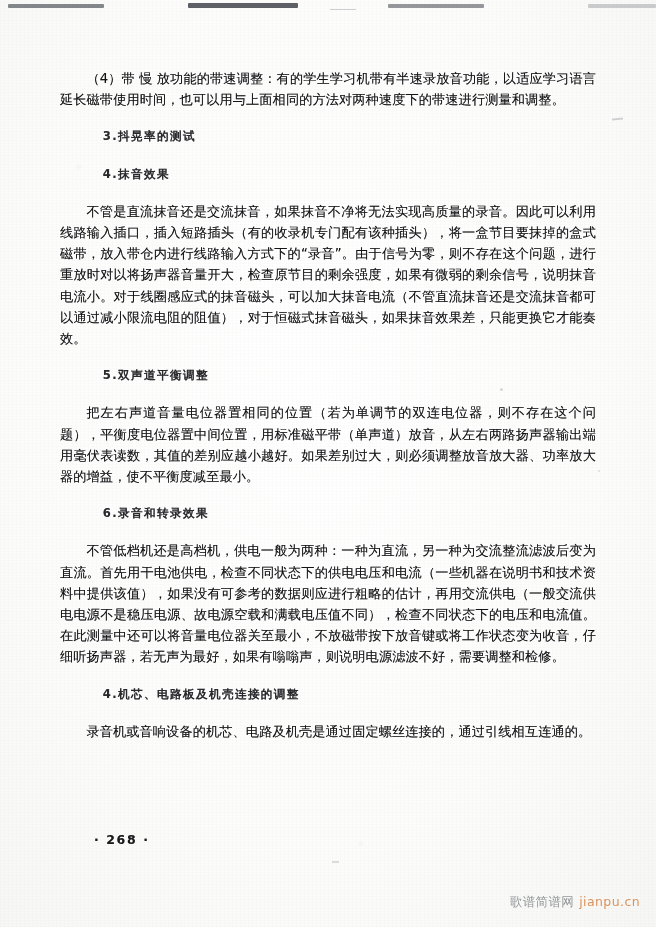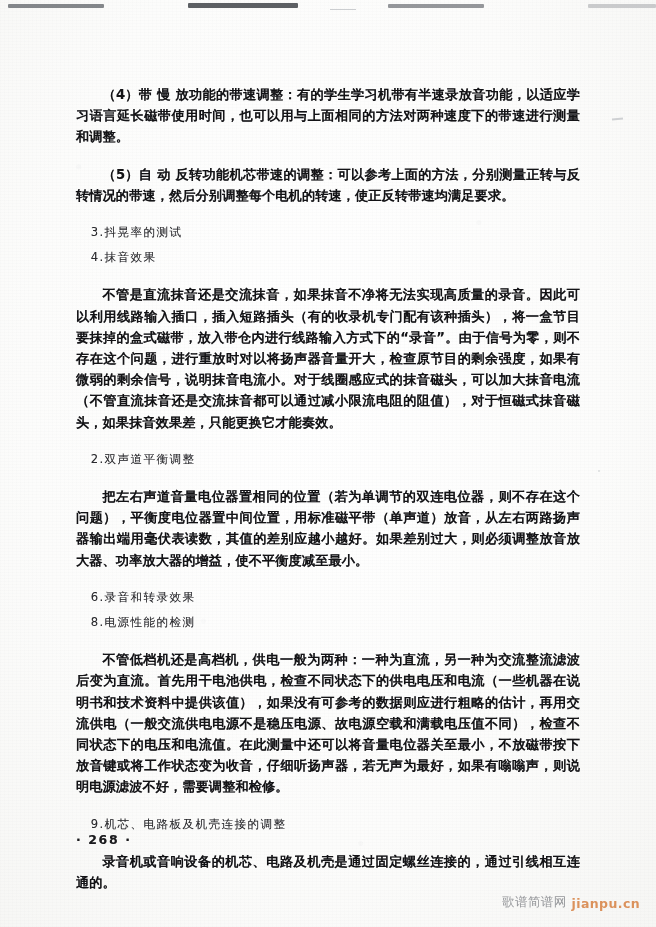--- a/index.html
+++ b/index.html
@@ -50,94 +50,92 @@
     position:absolute;
     left:60px;top:68px;
     width:536px;
     font-family:"DejaVu Sans","Liberation Sans",sans-serif;
     font-size:13.2px;
     line-height:21.2px;
     color:#17171a;
     letter-spacing:.1px;
   }
   p.para{
-    margin:16px;
+    margin:0;
     text-align:justify;
     text-justify:inter-ideograph;
     text-indent:2em;
-    font-weight:700;
+    font-weight:400;
     color:#131316;
     
     text-shadow:0 0 .6px rgba(20,20,24,.42);
   }
   
   p.head{
-    margin:4px;
+    margin:16px;
     text-indent:2.3em;
-    font-weight:400;
+    font-weight:700;
     font-size:11.6px;
     line-height:21.2px;
     letter-spacing:1.4px;
     color:#2a2a2e;
     text-shadow:0 0 .5px rgba(30,30,35,.3);
   }
 
   
   #folio{
     position:absolute;
-    left:76px;top:832px;
+    left:94px;top:832px;
     font-size:12.5px;
     font-weight:700;
     color:#1b1b1e;
     letter-spacing:1.6px;
     font-family:"DejaVu Sans","Liberation Sans",sans-serif;
     text-shadow:0 0 .6px rgba(20,20,24,.4);
   }
 
   
   #watermark{
     position:absolute;
     right:16px;bottom:16px;
-    display:flex;align-items:flex-end;gap:5px;
+    display:flex;align-items:flex-start;gap:5px;
     font-size:12.5px;
     letter-spacing:.4px;
     opacity:.92;
   }
   #watermark .wm-cn{color:#8d8f93;font-weight:400;}
-  #watermark .wm-url{color:#d98a50;font-weight:700;font-size:12.5px;}
+  #watermark .wm-url{color:#d98a50;font-weight:400;font-size:12.5px;}
 </style>
 </head>
 <body>
 
 <div id="page">
 
   <div id="grain"></div>
 
   <div class="scanbar b1"></div>
   <div class="scanbar b2"></div>
   <div class="scanbar b3"></div>
   <div class="scanbar b4"></div>
   <div class="speck s1"></div>
   <div class="speck s2"></div>
   <div class="speck s3"></div>
   <div class="speck s4"></div>
   <div class="speck s5"></div>
 
   <div id="body">
       <p class="para ">（4）带 慢 放功能的带速调整：有的学生学习机带有半速录放音功能，以适应学习语言延长磁带使用时间，也可以用与上面相同的方法对两种速度下的带速进行测量和调整。</p>
-      <p class="para ">（5）自 动 反转功能机芯带速的调整：可以参考上面的方法，分别测量正转与反转情况的带速，然后分别调整每个电机的转速，使正反转带速均满足要求。</p>
       <p class="head">3.抖晃率的测试</p>
       <p class="head">4.抹音效果</p>
       <p class="para ">不管是直流抹音还是交流抹音，如果抹音不净将无法实现高质量的录音。因此可以利用线路输入插口，插入短路插头（有的收录机专门配有该种插头），将一盒节目要抹掉的盒式磁带，放入带仓内进行线路输入方式下的“录音”。由于信号为零，则不存在这个问题，进行重放时对以将扬声器音量开大，检查原节目的剩余强度，如果有微弱的剩余信号，说明抹音电流小。对于线圈感应式的抹音磁头，可以加大抹音电流（不管直流抹音还是交流抹音都可以通过减小限流电阻的阻值），对于恒磁式抹音磁头，如果抹音效果差，只能更换它才能奏效。</p>
-      <p class="head">2.双声道平衡调整</p>
+      <p class="head">5.双声道平衡调整</p>
       <p class="para ">把左右声道音量电位器置相同的位置（若为单调节的双连电位器，则不存在这个问题），平衡度电位器置中间位置，用标准磁平带（单声道）放音，从左右两路扬声器输出端用毫伏表读数，其值的差别应越小越好。如果差别过大，则必须调整放音放大器、功率放大器的增益，使不平衡度减至最小。</p>
       <p class="head">6.录音和转录效果</p>
-      <p class="head">8.电源性能的检测</p>
       <p class="para ">不管低档机还是高档机，供电一般为两种：一种为直流，另一种为交流整流滤波后变为直流。首先用干电池供电，检查不同状态下的供电电压和电流（一些机器在说明书和技术资料中提供该值），如果没有可参考的数据则应进行粗略的估计，再用交流供电（一般交流供电电源不是稳压电源、故电源空载和满载电压值不同），检查不同状态下的电压和电流值。在此测量中还可以将音量电位器关至最小，不放磁带按下放音键或将工作状态变为收音，仔细听扬声器，若无声为最好，如果有嗡嗡声，则说明电源滤波不好，需要调整和检修。</p>
-      <p class="head">9.机芯、电路板及机壳连接的调整</p>
+      <p class="head">4.机芯、电路板及机壳连接的调整</p>
       <p class="para ">录音机或音响设备的机芯、电路及机壳是通过固定螺丝连接的，通过引线相互连通的。</p>
     </div>
 
   <div id="folio">· 268 ·</div>
 
   <div id="watermark">
     <span class="wm-cn">歌谱简谱网</span>
     <span class="wm-url">jianpu.cn</span>
   </div>
 

